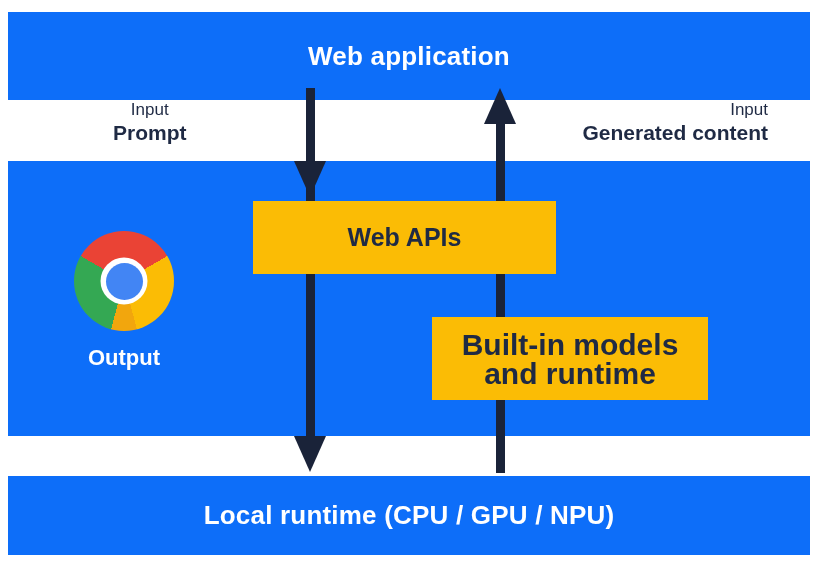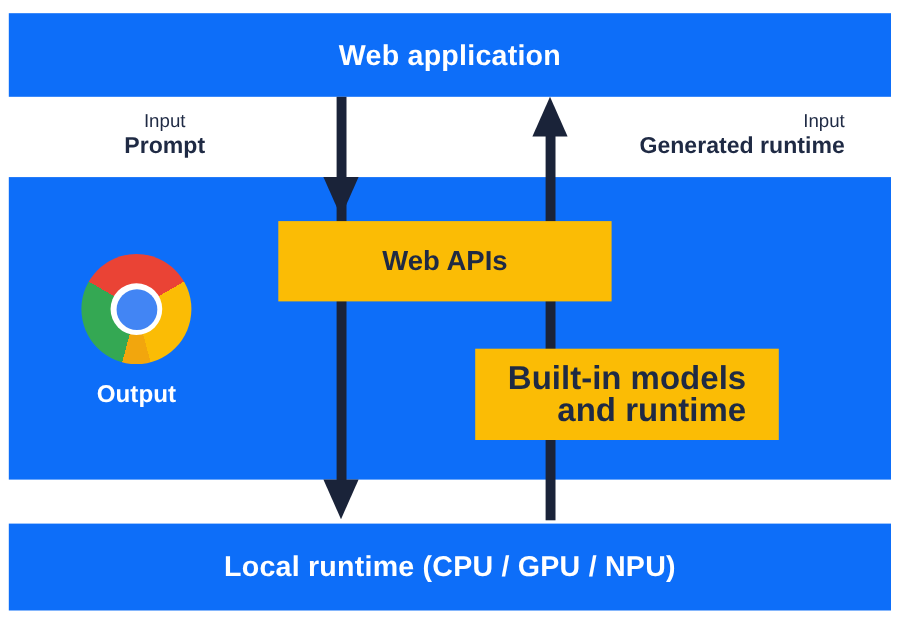--- a/index.html
+++ b/index.html
@@ -16,21 +16,21 @@
 
   .bar {
     position: absolute;
     left: 8px;
     width: 802px;
     background: var(--blue, #0d6ef9);
     display: flex;
     align-items: center;
     justify-content: center;
   }
-  .top-bar { top: 12px; height: 76px; }
+  .top-bar { top: 12px; height: 88px; }
   .bottom-bar { top: 476px; height: 79px; }
   .bar-label {
     color: #ffffff;
     font-size: 26px;
     font-weight: bold;
     letter-spacing: 0.2px;
   }
 
   .middle-section {
     position: absolute;
@@ -91,21 +91,21 @@
 
   
   .ybox {
     position: absolute;
     background: var(--yellow, #fbbc05);
     color: var(--navy, #1f2a44);
     font-weight: bold;
     display: flex;
     align-items: center;
     justify-content: center;
-    text-align: right;
+    text-align: center;
     z-index: 2;
   }
   .web-apis-box { left: 253px; top: 201px; width: 303px; height: 73px; font-size: 25px; }
   .builtin-box  { left: 432px; top: 317px; width: 276px; height: 83px; font-size: 30px;
                   line-height: 29px; white-space: pre-line; }
 
   
   .arrow { position: absolute; z-index: 1; }
   .arrow-line {
     position: absolute;
@@ -134,21 +134,21 @@
   <div class="bar top-bar">
     <span class="bar-label">Web application</span>
   </div>
 
   <div class="io-label io-input">
     <div class="io-title">Input</div>
     <div class="io-value">Prompt</div>
   </div>
   <div class="io-label io-output">
     <div class="io-title">Input</div>
-    <div class="io-value">Generated runtime</div>
+    <div class="io-value">Generated content</div>
   </div>
 
   <div class="middle-section"></div>
 
   <div class="chrome-logo">
     <div class="chrome-ring">
       <div class="chrome-center"></div>
     </div>
   </div>
   <div class="browser-label">Output</div>

